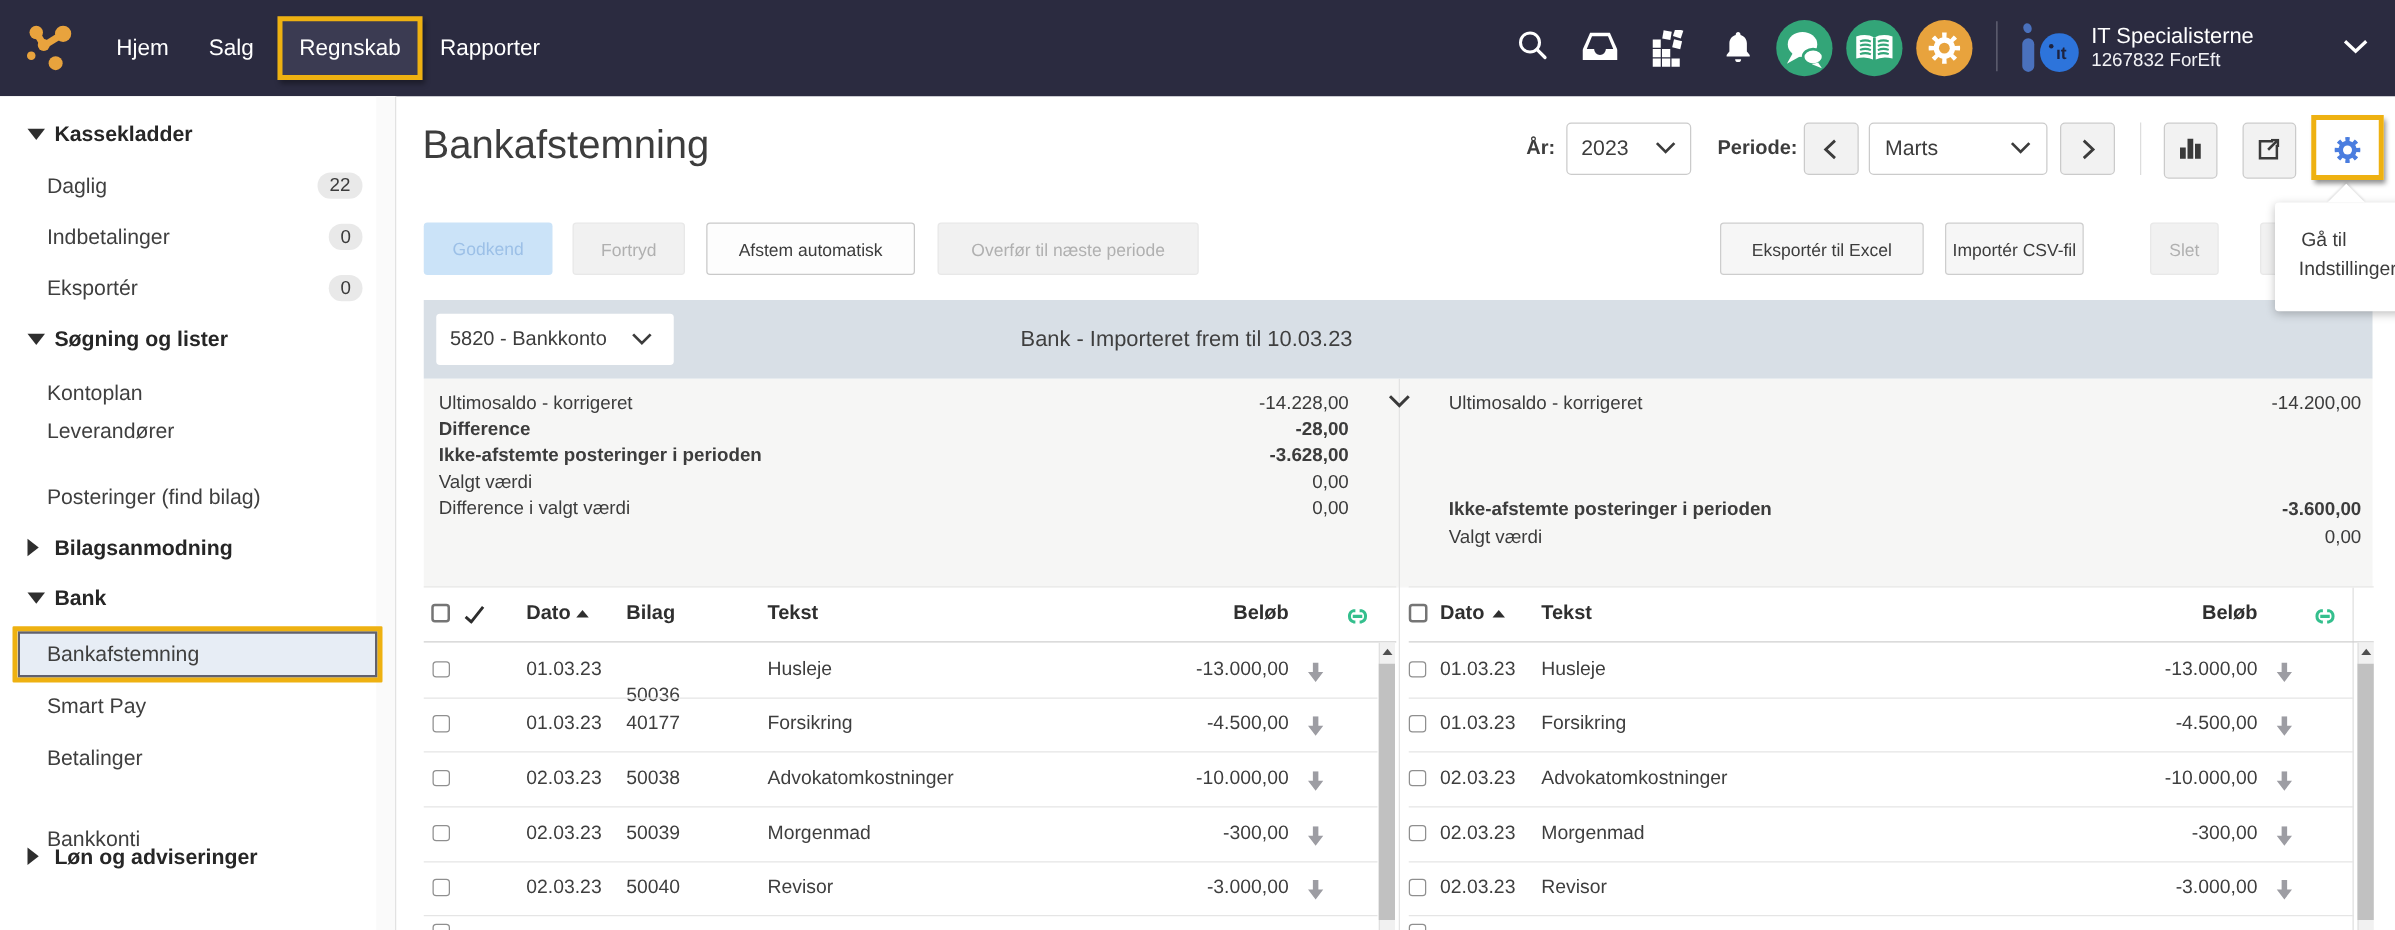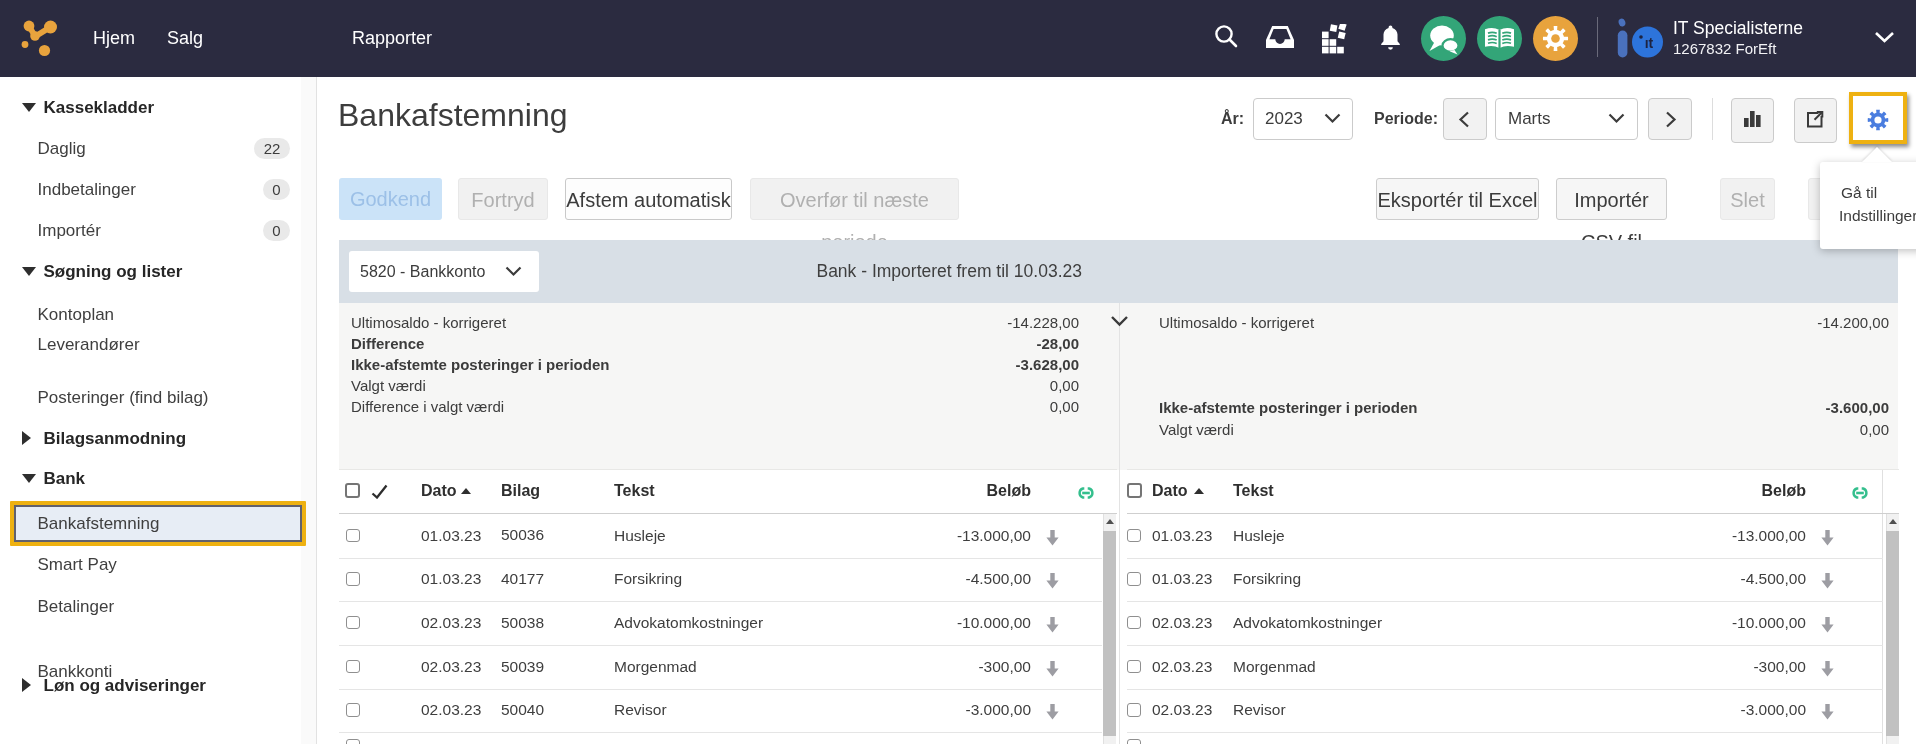--- a/index.html
+++ b/index.html
@@ -18,21 +18,21 @@
 .shead{left:43.5px;font-size:17px;font-weight:bold;color:#262626;height:21px;line-height:21px}
 .tri{left:22px;width:0;height:0}
 .trid{border-left:7px solid transparent;border-right:7px solid transparent;border-top:9px solid #2e2e2e}
 .trir{border-top:7px solid transparent;border-bottom:7px solid transparent;border-left:9px solid #2e2e2e}
 .badge{background:#e9e9e9;border-radius:11px;height:21px;line-height:21px;font-size:15px;color:#3c3c3c;text-align:center}
 #selbox{left:10px;top:501px;width:296px;height:45px;background:#e7edf5;border:4px solid #eeb111;box-shadow:inset 0 0 0 2px #61616d;border-radius:1px}
 
 .ctl{top:98px;height:42px;border:1px solid #cbcbcb;border-radius:4px;background:#fff;font-size:17px;color:#3c3c3c}
 .ctlg{background:#f2f2f2}
 .lbl{font-size:16px;font-weight:bold;color:#3c3c3c;top:110px}
-.btn{top:178px;height:42px;border-radius:3px;font-size:20px;text-align:center;line-height:42px}
+.btn{top:178px;height:42px;border-radius:3px;font-size:14px;text-align:center;line-height:42px}
 .btn-dis{background:#f1f1f1;color:#b0b0b0;border:1px solid #e8e8e8}
 .btn-wht{background:#fdfdfd;color:#3c3c3c;border:1px solid #c9c9c9}
 .btn-sec{background:#f6f6f6;color:#3c3c3c;border:1px solid #cdcdcd}
 
 #graybar{left:339px;top:240px;width:1559px;height:63px;background:#d8dfe6}
 #sumbg{left:339px;top:303px;width:1559px;height:167px;background:#f6f6f5}
 .sline{font-size:15px;height:18px;line-height:18px}
 
 .th{font-size:16px;font-weight:bold;color:#2f2f2f}
 .td{font-size:15.5px;color:#3e3e3e}
@@ -58,20 +58,21 @@
       <line x1="17.2" y1="24.5" x2="32.5" y2="15" stroke-width="5.6"></line>
       <circle cx="11" cy="14" r="5.4" stroke="none"></circle>
       <circle cx="32.5" cy="15" r="6.5" stroke="none"></circle>
       <circle cx="17" cy="24" r="4.8" stroke="none"></circle>
       <circle cx="7" cy="32.5" r="3.4" stroke="none"></circle>
       <circle cx="26.5" cy="38.5" r="5.6" stroke="none"></circle>
     </g>
   </svg>
   <div class="abs nav" style="left:93px">Hjem</div>
   <div class="abs nav" style="left:167px">Salg</div>
+  <div class="abs" id="regbox">Regnskab</div>
   <div class="abs nav" style="left:352px">Rapporter</div>
 
   <svg class="abs" style="left:1213px;top:24px" width="28" height="28" viewBox="0 0 28 28">
     <circle cx="11" cy="10" r="7.6" fill="none" stroke="#fff" stroke-width="2.4"></circle>
     <line x1="16.5" y1="15.5" x2="23" y2="22" stroke="#fff" stroke-width="2.6" stroke-linecap="round"></line>
   </svg>
 
   <svg class="abs" style="left:1266px;top:26px" width="28" height="22" viewBox="0 0 28 22">
     <path fill="#fff" d="M6.2 0 L21.8 0 L28 14 L28 22 L0 22 L0 14 Z"></path>
     <path fill="#2b2b40" d="M7.6 3 L20.4 3 L24.6 13.2 L18.7 13.2 A4.7 4.7 0 0 1 9.3 13.2 L3.4 13.2 Z"></path>
@@ -145,21 +146,21 @@
 </div>
 
 <div class="abs" id="sidebar"></div>
 <div class="abs" style="left:301px;top:77px;width:15px;height:667px;background:#fafafa"></div>
 <div class="abs tri trid" style="top:103px"></div>
 <div class="abs shead" style="top:97px">Kassekladder</div>
 <div class="abs sitem" style="top:138px">Daglig</div>
 <div class="abs badge" style="left:254px;top:138px;width:36px">22</div>
 <div class="abs sitem" style="top:179px">Indbetalinger</div>
 <div class="abs badge" style="left:263px;top:179px;width:27px">0</div>
-<div class="abs sitem" style="top:220px">Importér</div>
+<div class="abs sitem" style="top:220px">Eksportér</div>
 <div class="abs badge" style="left:263px;top:220px;width:27px">0</div>
 <div class="abs tri trid" style="top:267px"></div>
 <div class="abs shead" style="top:261px">Søgning og lister</div>
 <div class="abs sitem" style="top:304px">Kontoplan</div>
 <div class="abs sitem" style="top:334px">Leverandører</div>
 <div class="abs sitem" style="top:387px">Posteringer (find bilag)</div>
 <div class="abs tri trir" style="top:431px"></div>
 <div class="abs shead" style="top:428px">Bilagsanmodning</div>
 <div class="abs tri trid" style="top:474px"></div>
 <div class="abs shead" style="top:468px">Bank</div>
@@ -279,21 +280,21 @@
 <div class="abs th r" style="left:1675px;top:482px;width:131px">Beløb</div>
 <svg class="abs" style="left:1851px;top:486px" width="18" height="14" viewBox="0 0 18 14">
   <path d="M7.3 2.5 H5.9 A4.7 4.7 0 0 0 5.9 11.5 H7.3" fill="none" stroke="#34bf8d" stroke-width="2.4"></path>
   <path d="M10.7 2.5 H12.1 A4.7 4.7 0 0 1 12.1 11.5 H10.7" fill="none" stroke="#34bf8d" stroke-width="2.4"></path>
   <line x1="5.2" y1="7" x2="12.8" y2="7" stroke="#34bf8d" stroke-width="2.6"></line>
 </svg>
 
 <div id="rows">
     <div class="abs cbr" style="left:346px;top:528.75px"></div>
     <div class="abs td" style="left:421px;top:526.75px">01.03.23</div>
-    <div class="abs td" style="left:501px;top:526px">50036</div>
+    <div class="abs td" style="left:501px;top:548px">50036</div>
     <div class="abs td" style="left:614px;top:526.75px">Husleje</div>
     <div class="abs td r" style="left:880px;top:526.75px;width:151px">-13.000,00</div>
     <svg class="abs" style="left:1046px;top:529.75px" width="13" height="16" viewBox="0 0 13 16">
       <path fill="#9d9da3" d="M4.3 0 h4.4 v7.6 h3.9 L6.5 15.6 L0.4 7.6 h3.9 z"></path>
     </svg>
     <div class="abs rowline" style="left:339px;top:557.5px;width:763px"></div>
     <div class="abs cbr" style="left:1127px;top:528.75px"></div>
     <div class="abs td" style="left:1152px;top:526.75px">01.03.23</div>
     <div class="abs td" style="left:1233px;top:526.75px">Husleje</div>
     <div class="abs td r" style="left:1655px;top:526.75px;width:151px">-13.000,00</div>

